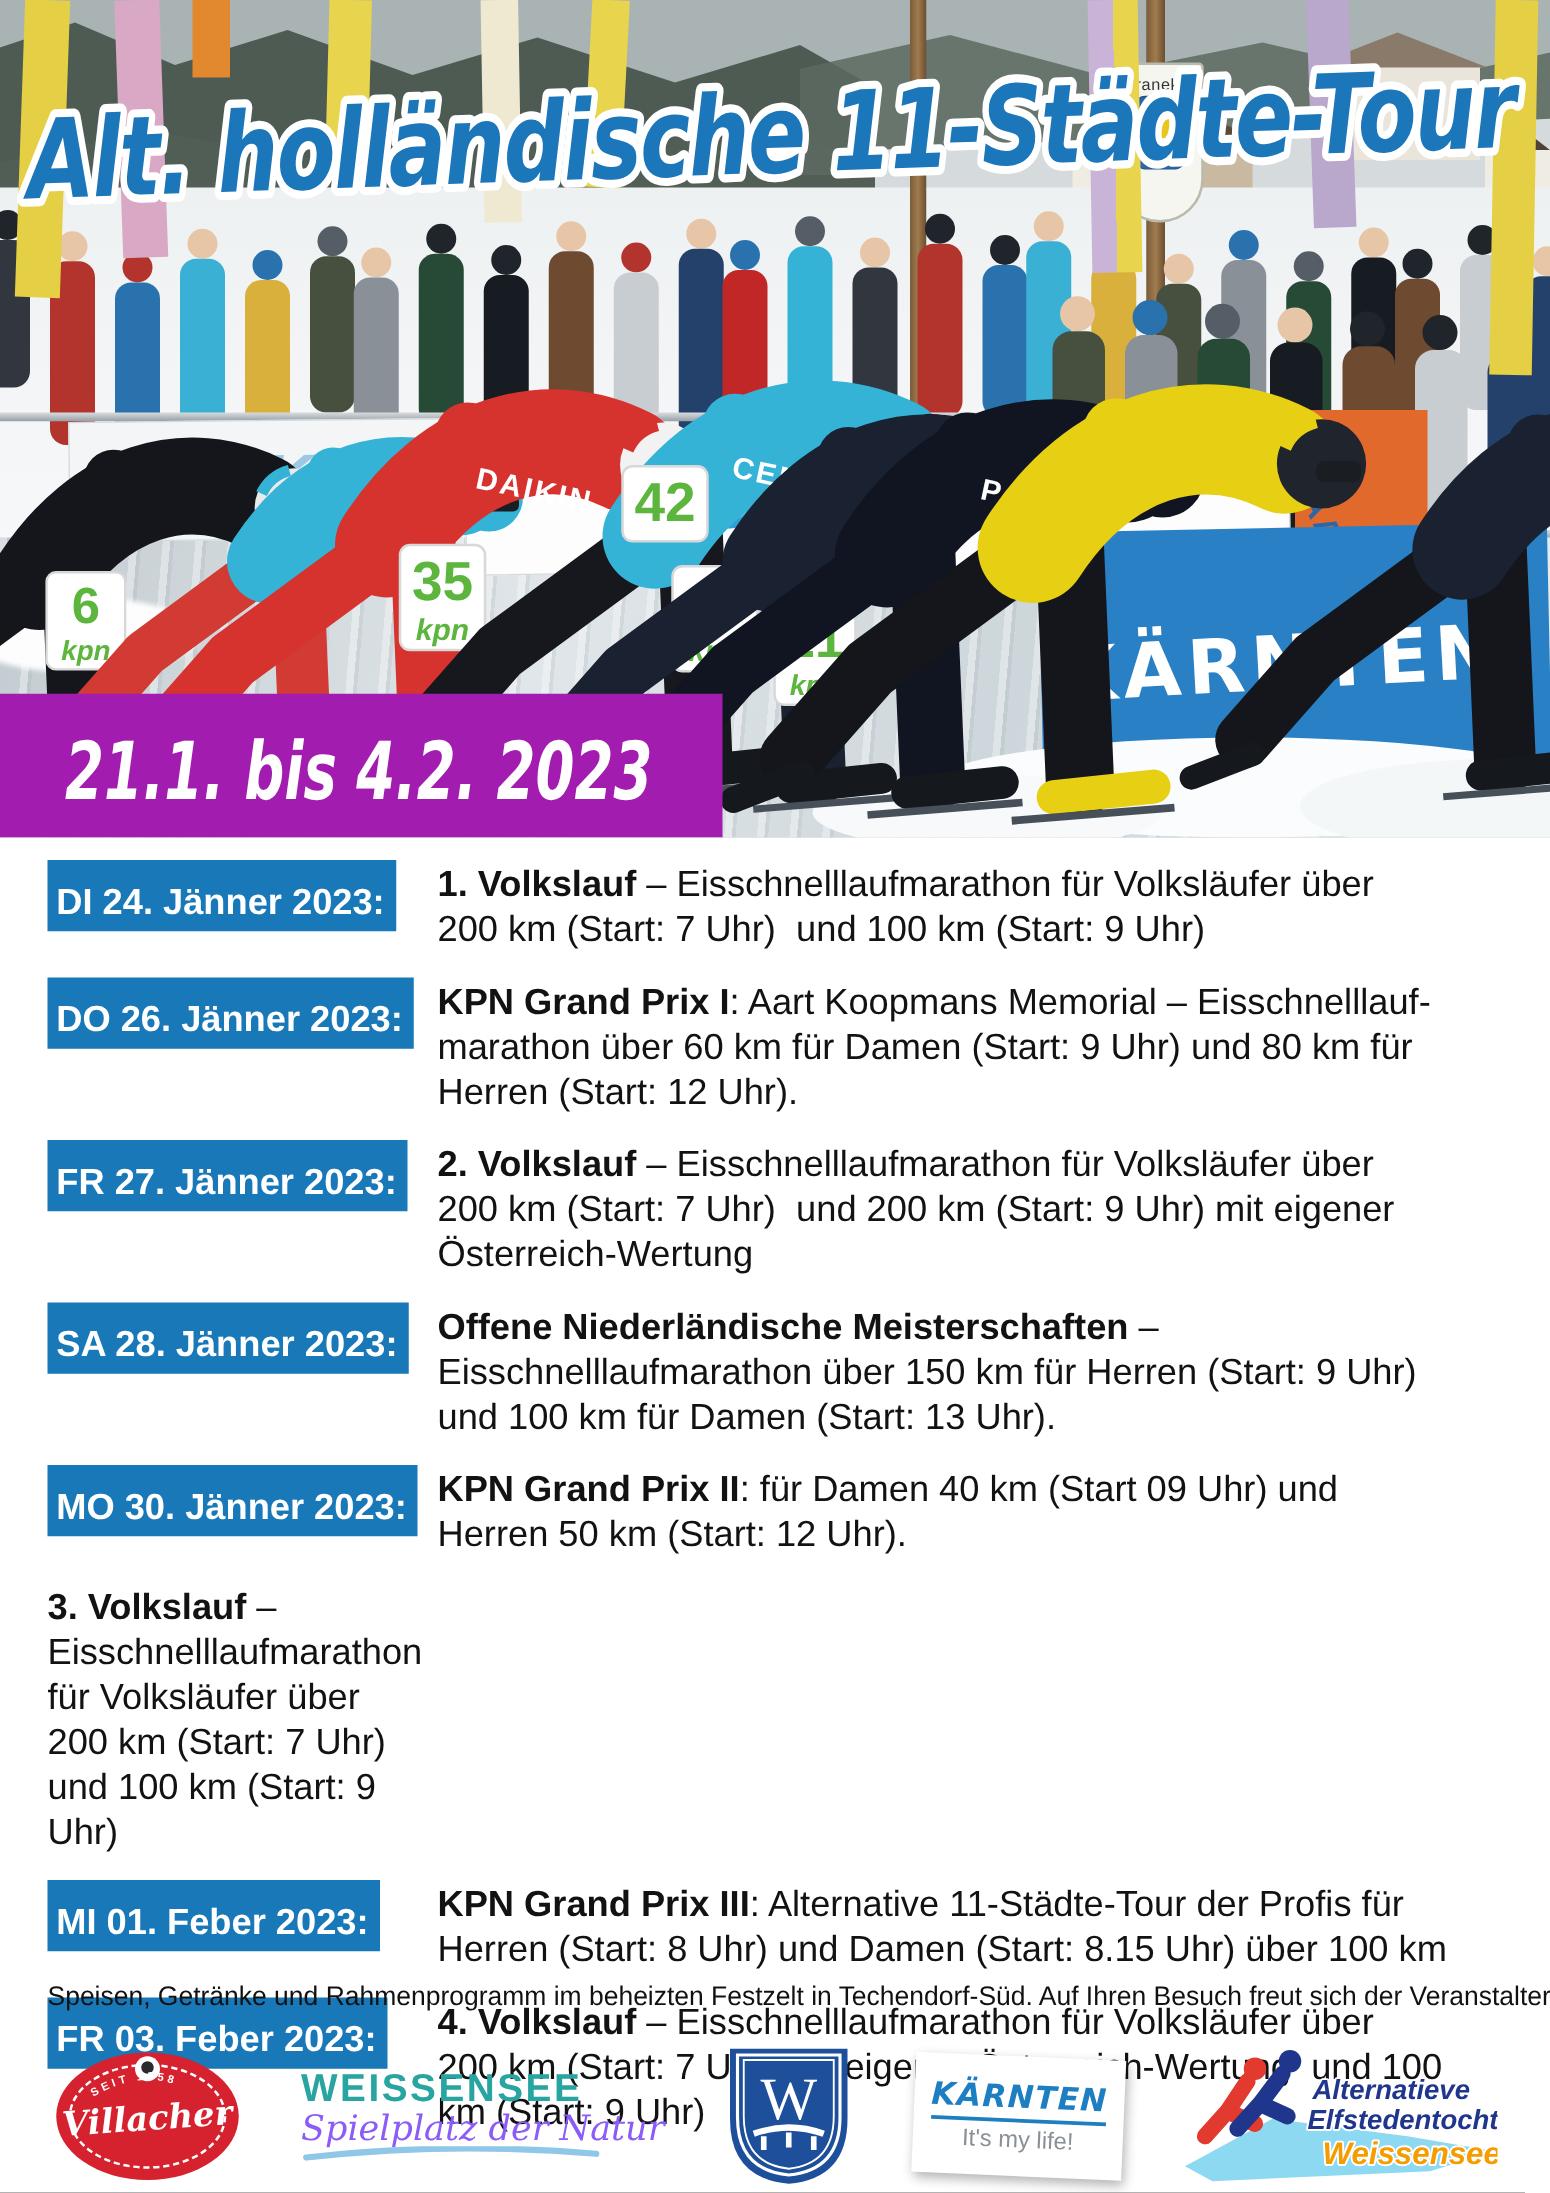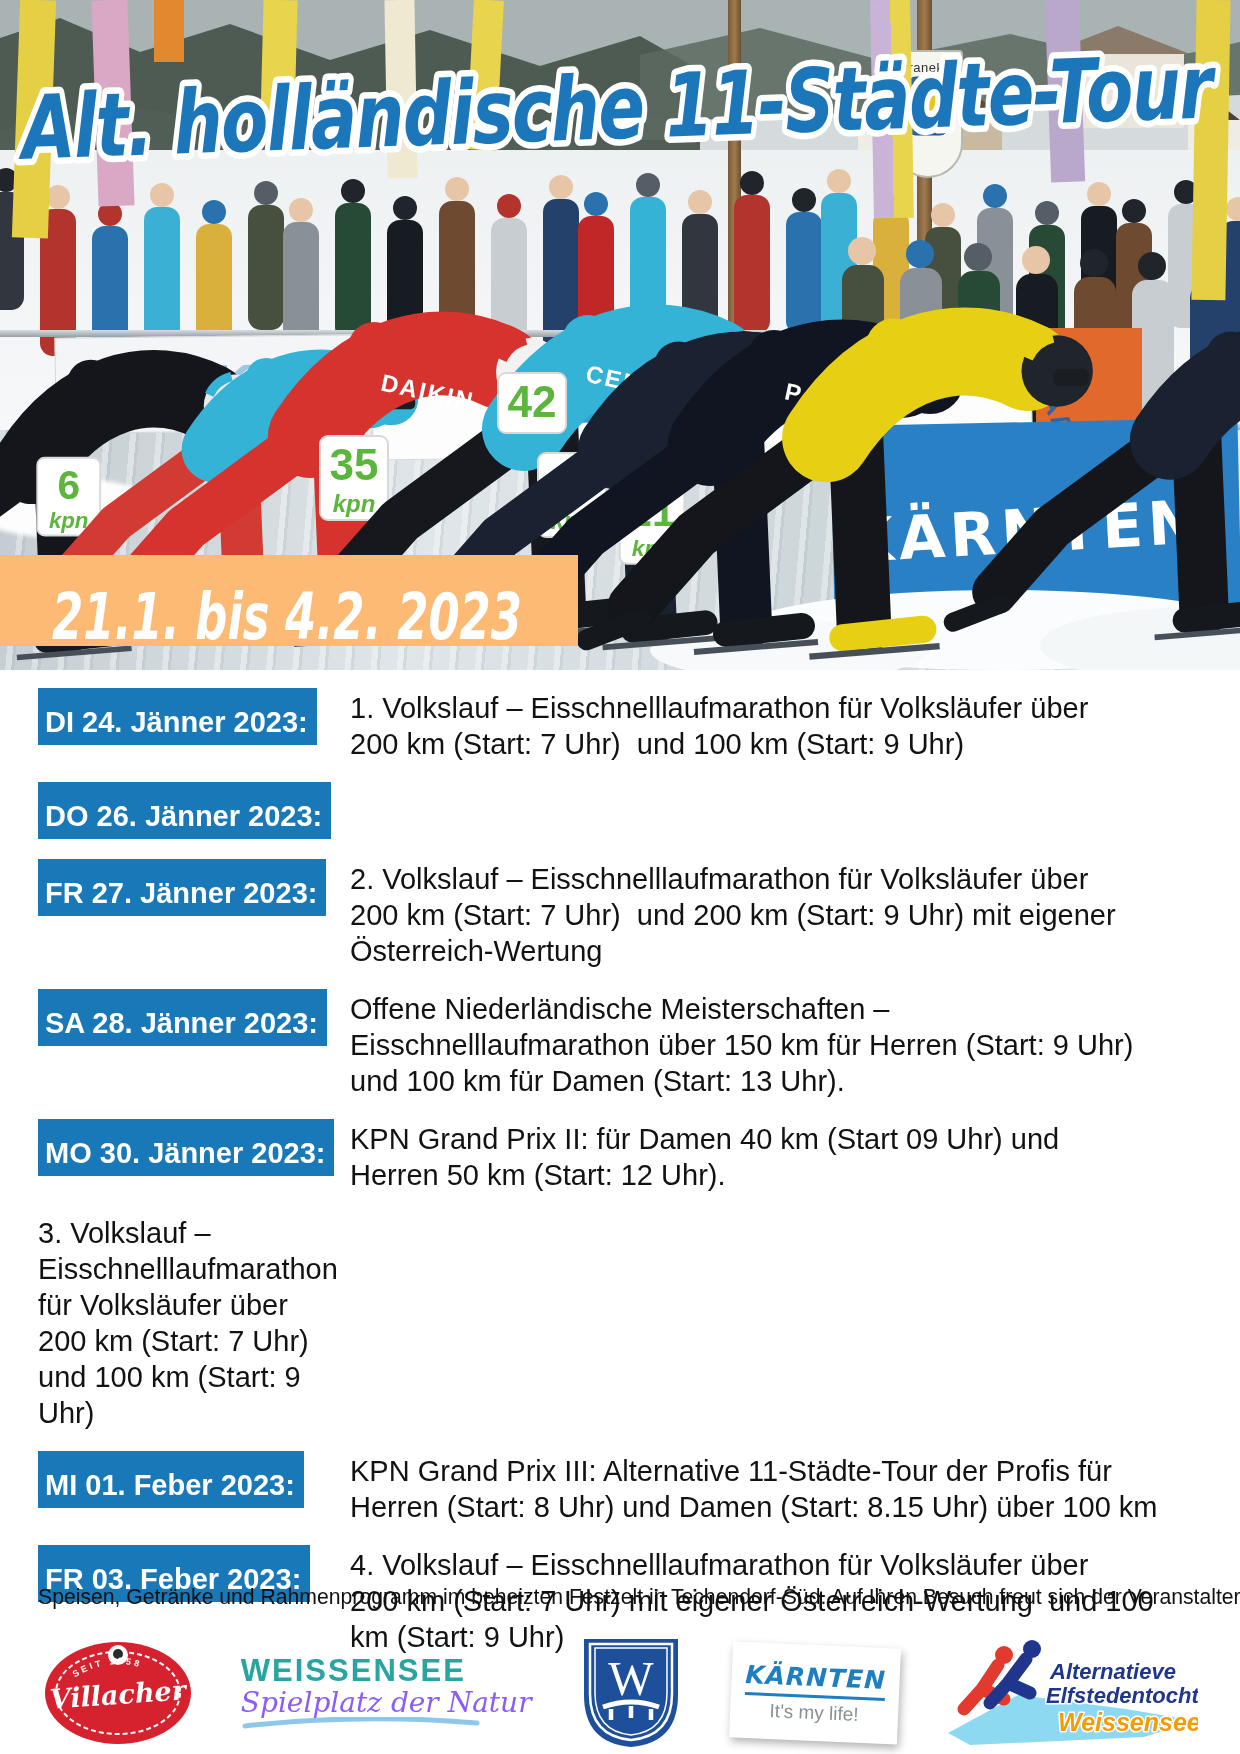--- a/index.html
+++ b/index.html
@@ -30,28 +30,28 @@
       letter-spacing:2px;transform:rotate(64deg);transform-origin:left top;white-space:nowrap;}
   .banner-kaernten{left:833px;top:422px;width:407px;height:238px;background:#2a80c4;transform:rotate(-1.2deg);
       overflow:hidden;}
   .banner-kaernten span{position:absolute;left:14px;top:74px;color:#fff;font-weight:bold;font-size:60px;
       letter-spacing:5px;transform:rotate(-2deg);font-family:"DejaVu Sans",sans-serif;}
   .franeker{left:893px;top:50px;width:66px;height:124px;background:#f6f6f1;border:2px solid #b9b9ae;
       border-radius:4px 4px 36px 36px;text-align:center;}
   .franeker .fr-name{position:static;display:block;margin-top:8px;font-size:13px;color:#333;letter-spacing:.5px;}
   .flag{top:0;}
   .title-svg{left:0;top:18px;}
-  .dateband{left:0;top:555px;width:578px;height:91px;background:#fdba74;}
+  .dateband{left:0;top:555px;width:578px;height:115px;background:#a21caf;}
   
   .schedule{position:absolute;left:38px;top:688px;width:1170px;}
   .srow{display:grid;grid-template-columns:308px 1fr;column-gap:4px;margin-bottom:20px;}
   .slabel{justify-self:start;align-self:start;background:#1878b8;color:#fff;font-weight:bold;
       font-size:29px;line-height:34px;padding:17px 9px 6px 7px;white-space:nowrap;}
   .sdesc{font-size:29px;line-height:36px;color:#121212;white-space:pre-wrap;margin:0;padding-top:2px;}
-  .sdesc .lead{font-weight:normal;}
+  .sdesc .lead{font-weight:bold;}
   
   .footnote{position:absolute;left:38px;top:1585px;width:1180px;font-size:21.5px;color:#111;
       transform:scaleX(.985);transform-origin:left;white-space:nowrap;}
   
   .logos{position:absolute;left:0;top:1634px;width:1240px;height:118px;display:flex;
       align-items:center;justify-content:space-between;padding:0 42px;box-sizing:border-box;}
   .logo-weissensee{display:flex;flex-direction:column;align-items:flex-start;line-height:1.05;}
   .logo-weissensee .wname{color:#28a4a1;font-weight:bold;font-size:31px;letter-spacing:2px;}
   .logo-weissensee .wtag{color:#8b5cf6;font-style:italic;font-size:28px;font-family:"DejaVu Serif",serif;}
   .logo-kaernten{width:168px;height:96px;background:#fff;box-shadow:2px 4px 9px rgba(0,0,0,.3);
@@ -340,20 +340,23 @@
   </div>
 
   <div class="schedule">
     <div class="srow">
       <span class="slabel">DI 24. Jänner 2023:</span>
       <p class="sdesc"><span class="lead">1. Volkslauf</span><span> – Eisschnelllaufmarathon für Volksläufer über
 200 km (Start: 7 Uhr)  und 100 km (Start: 9 Uhr)</span></p>
     </div>
     <div class="srow">
       <span class="slabel">DO 26. Jänner 2023:</span>
+      <p class="sdesc"><span class="lead">KPN Grand Prix I</span><span>: Aart Koopmans Memorial – Eisschnelllauf-
+marathon über 60 km für Damen (Start: 9 Uhr) und 80 km für
+Herren (Start: 12 Uhr).</span></p>
     </div>
     <div class="srow">
       <span class="slabel">FR 27. Jänner 2023:</span>
       <p class="sdesc"><span class="lead">2. Volkslauf</span><span> – Eisschnelllaufmarathon für Volksläufer über
 200 km (Start: 7 Uhr)  und 200 km (Start: 9 Uhr) mit eigener
 Österreich-Wertung</span></p>
     </div>
     <div class="srow">
       <span class="slabel">SA 28. Jänner 2023:</span>
       <p class="sdesc"><span class="lead">Offene Niederländische Meisterschaften</span><span> –

